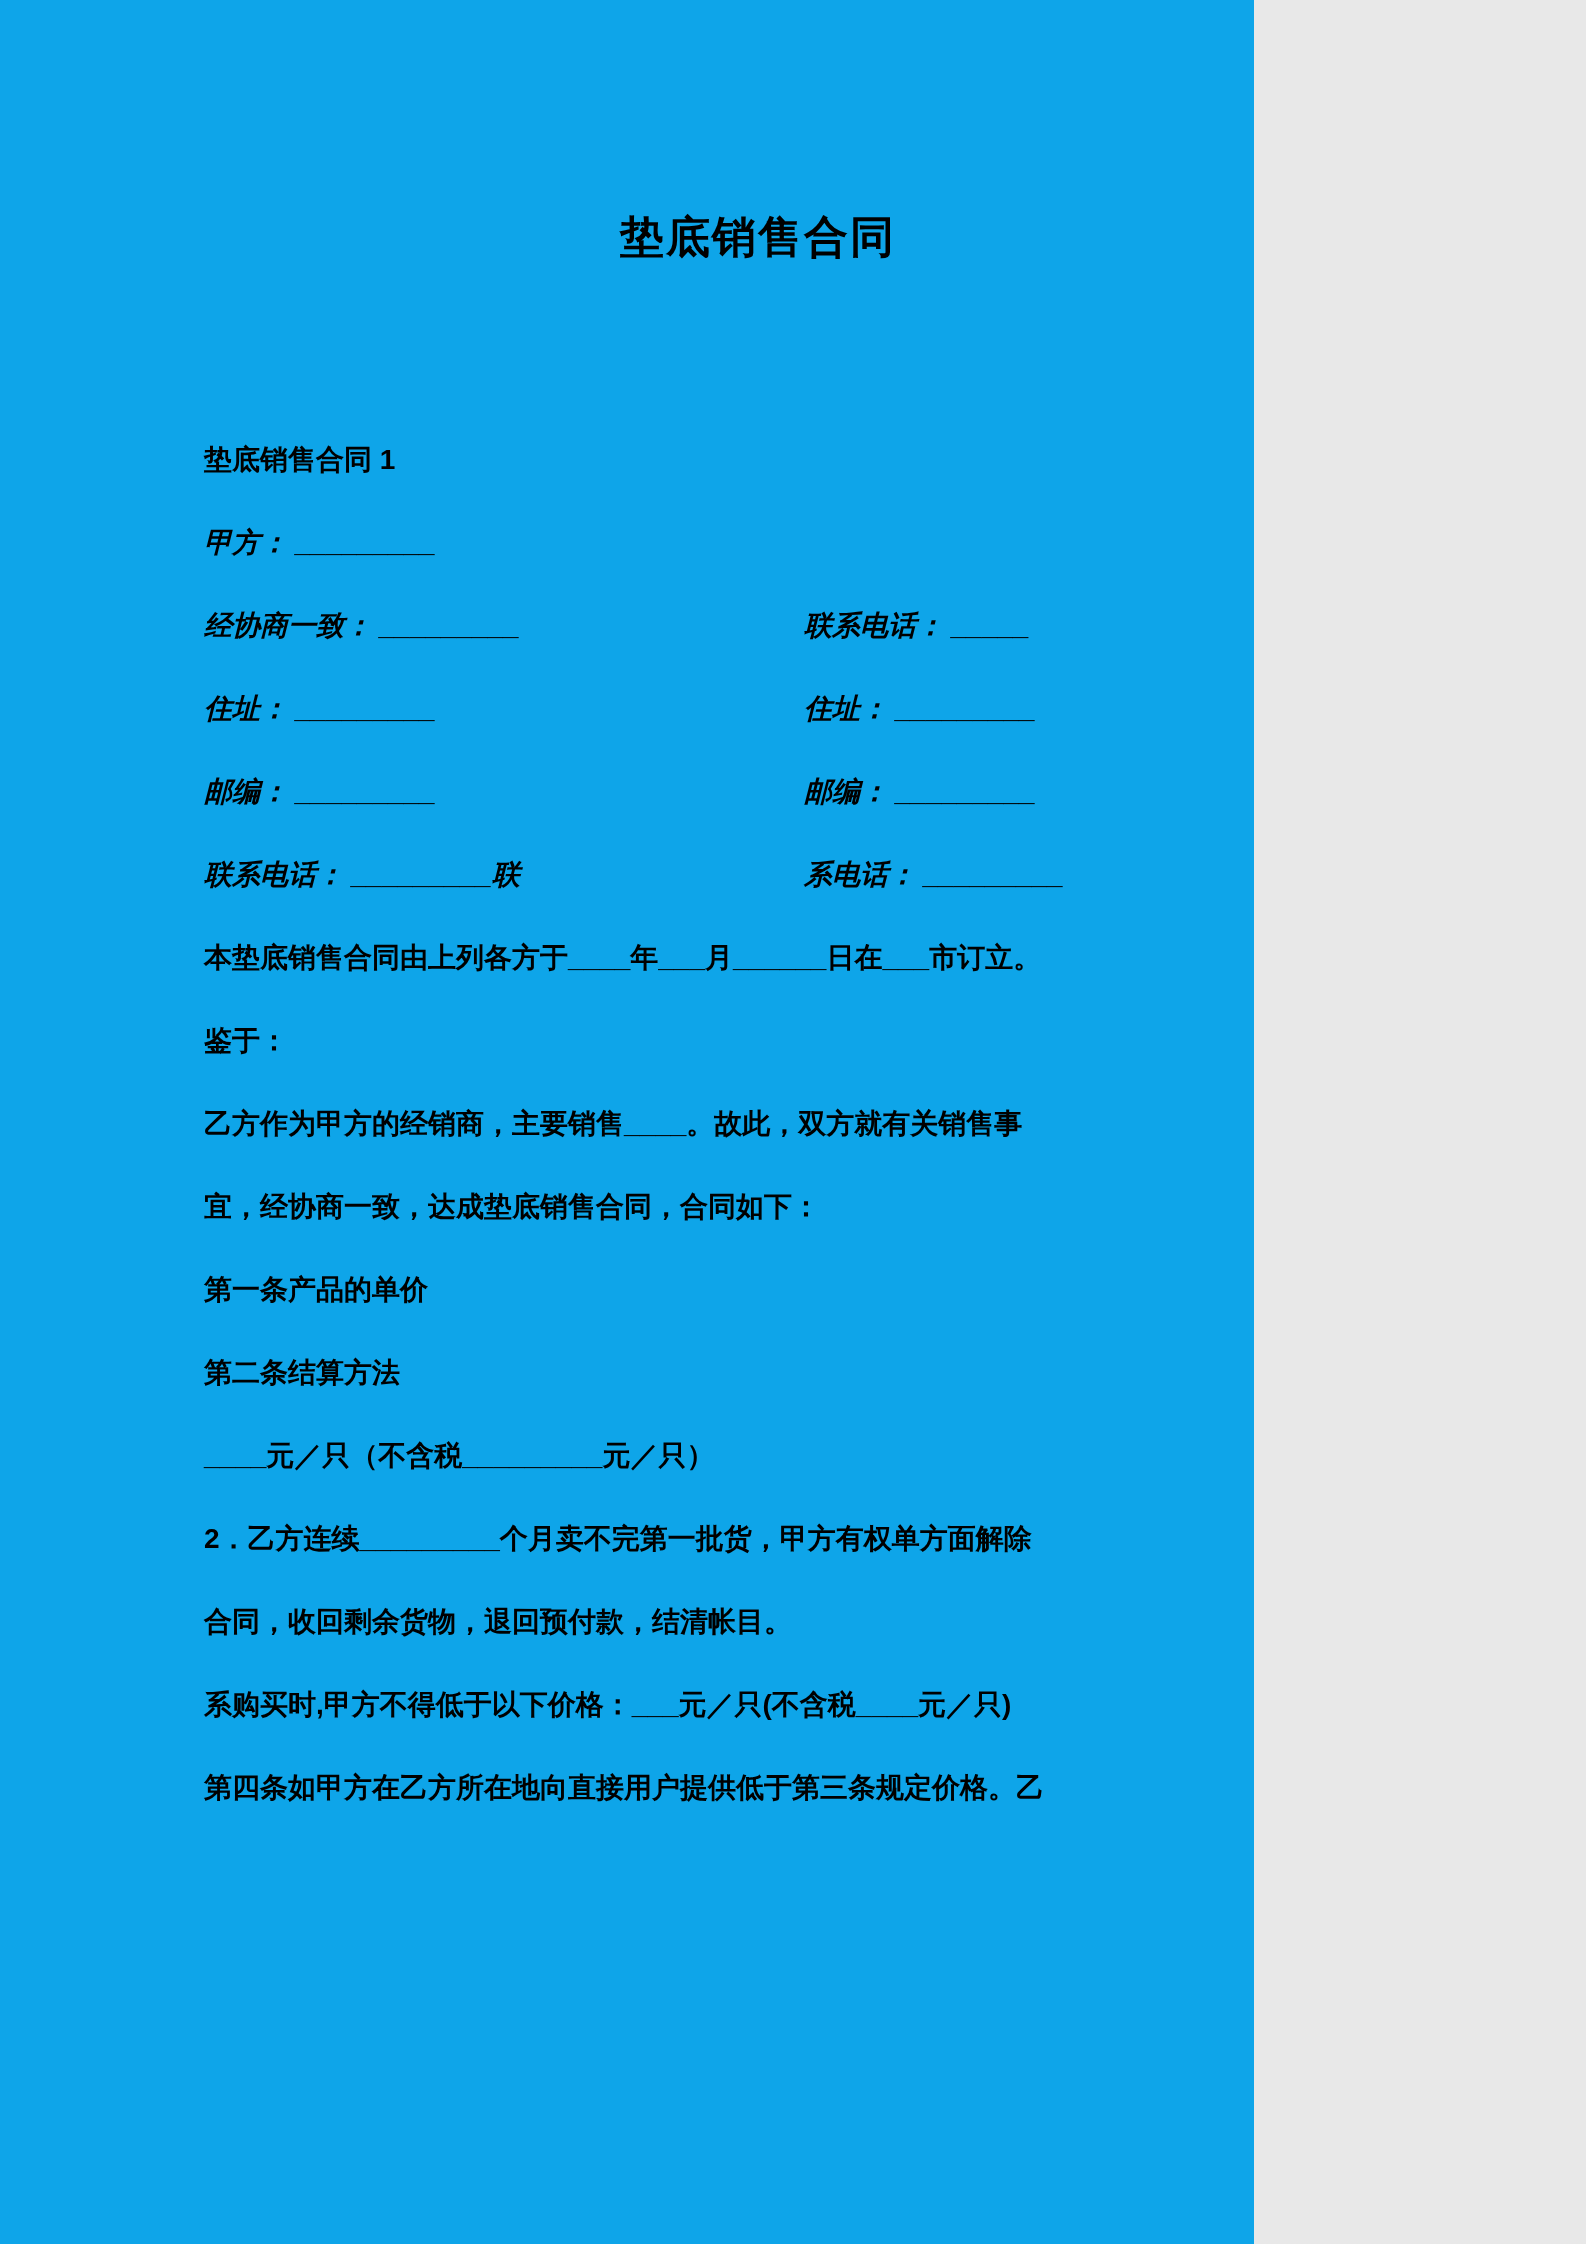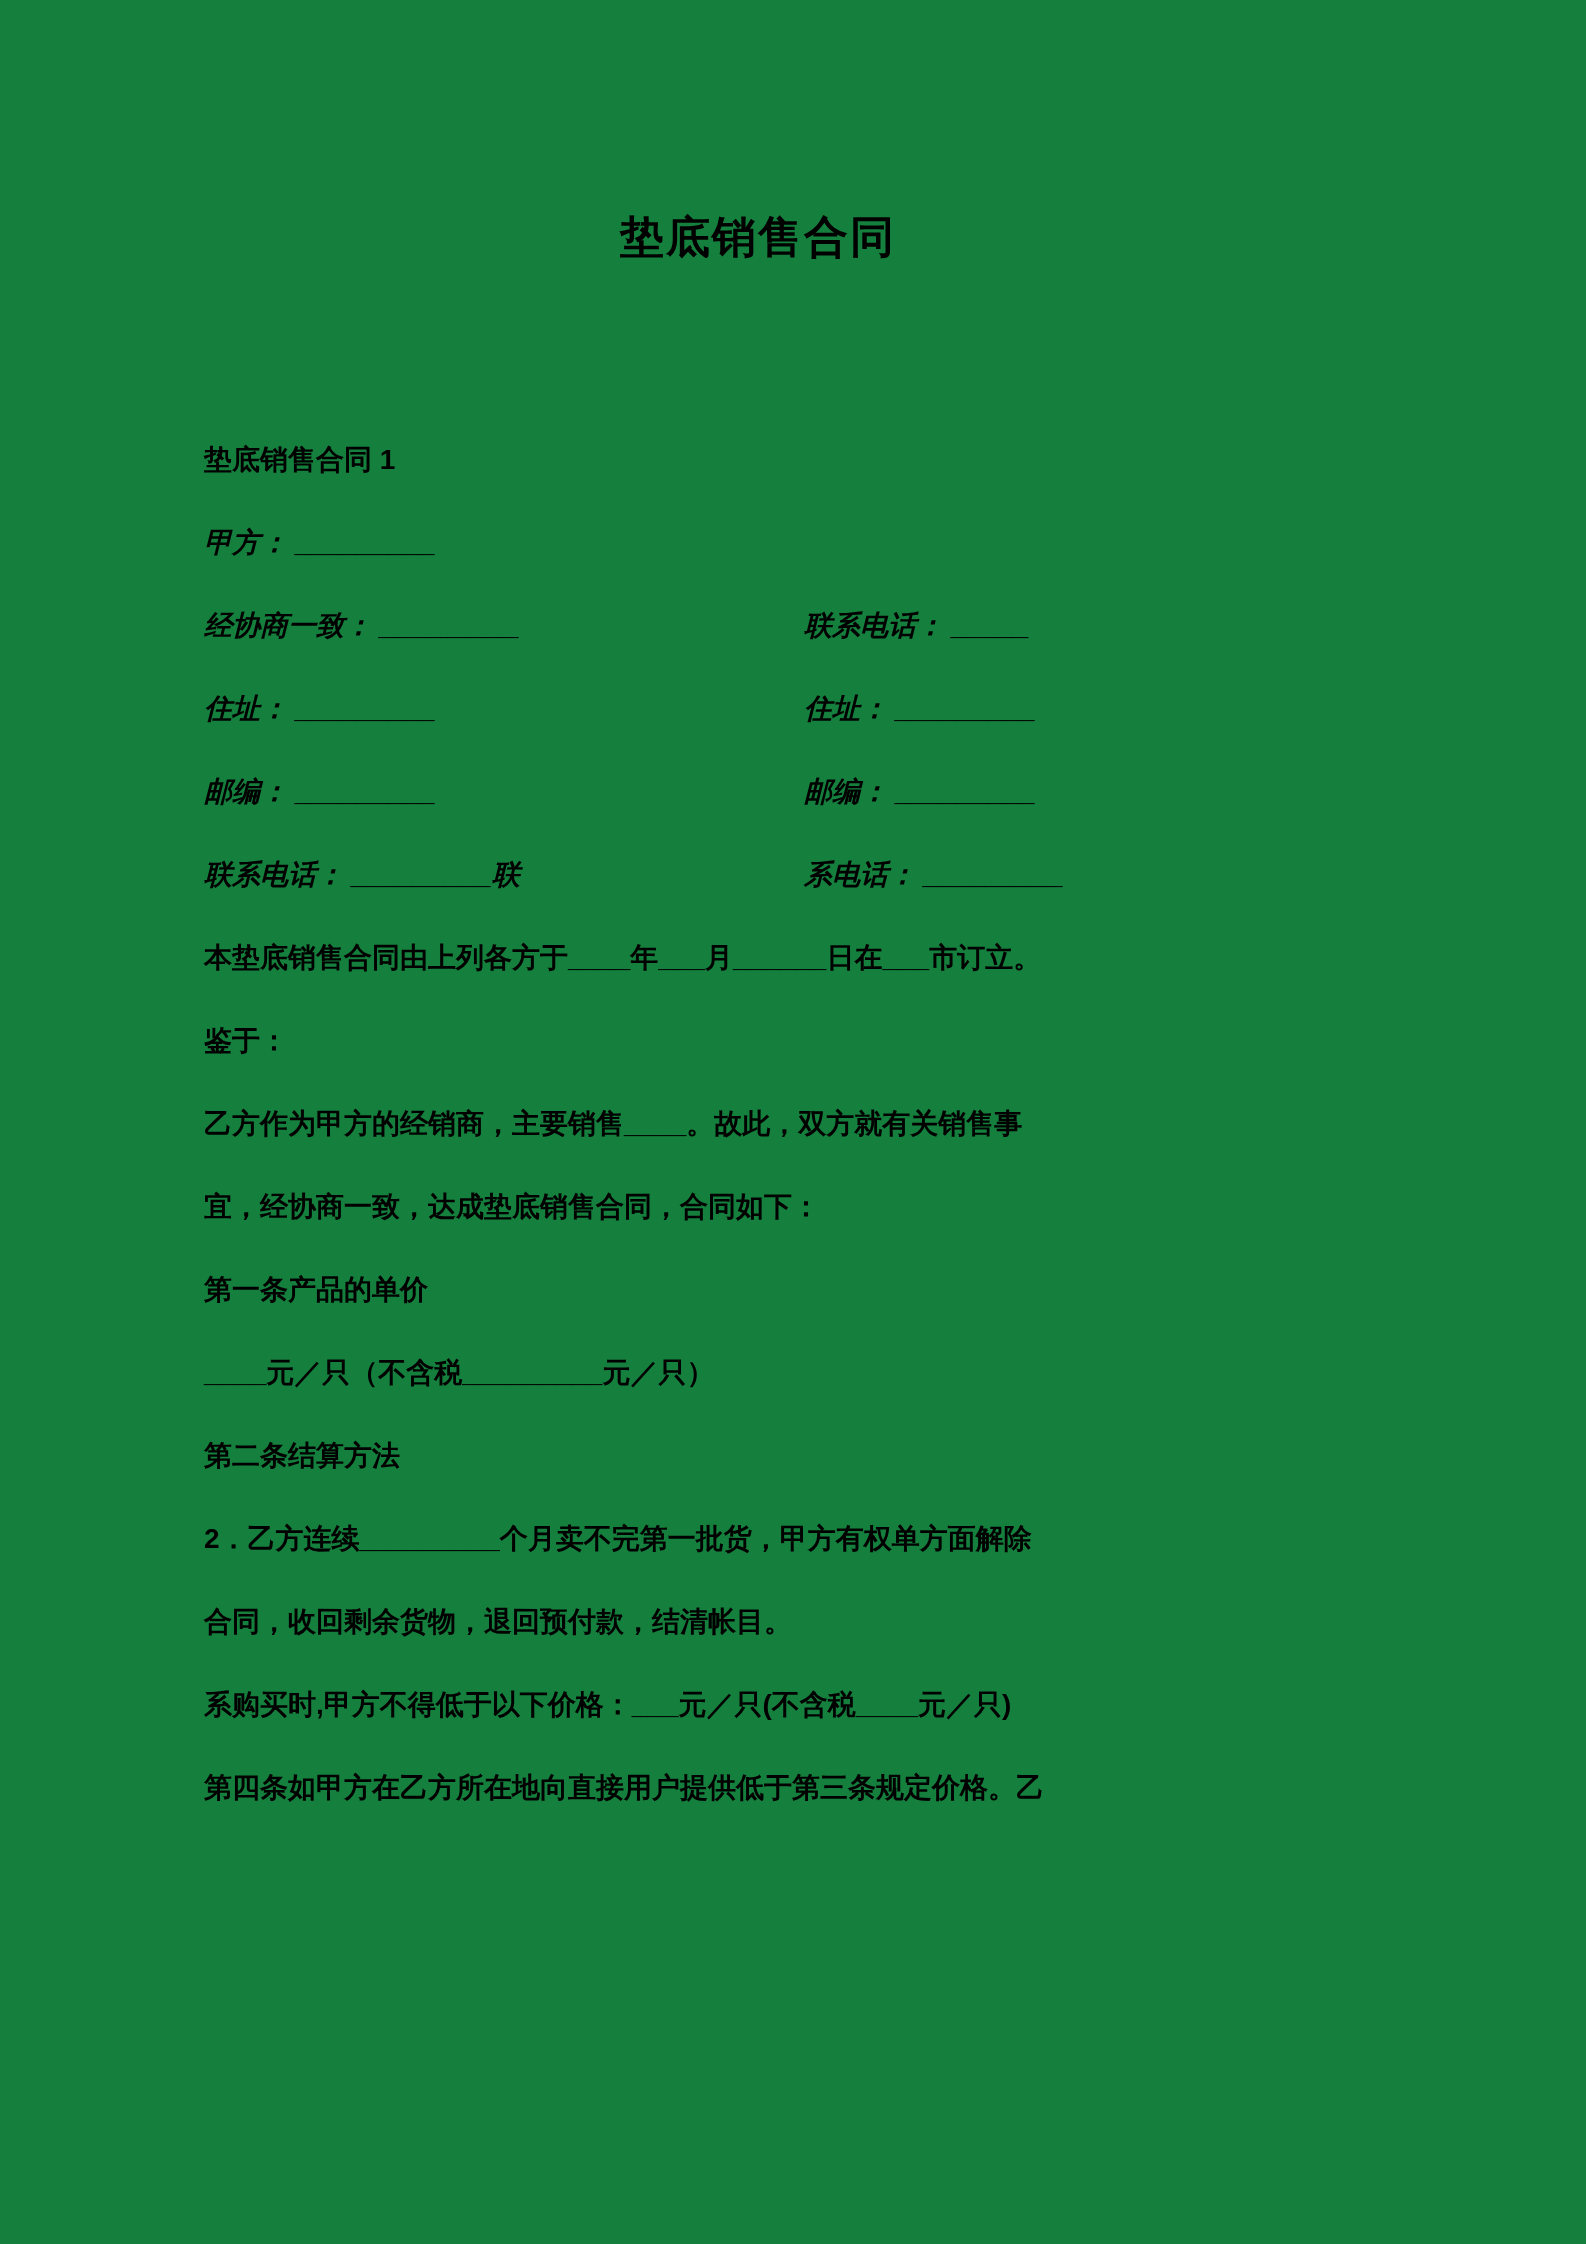--- a/index.html
+++ b/index.html
@@ -1,20 +1,20 @@
 <!DOCTYPE html>
 <html><head>
 <meta charset="utf-8">
 <style>
   html, body { margin: 0; padding: 0; background: #e8e8e8; }
   .page {
     position: relative;
-    width: 1586px;
+    width: 1254px;
     height: 2244px;
-    background: #15803d;
+    background: #0ea5e9;
     font-family: "Liberation Sans", sans-serif;
     font-weight: bold;
     color: #000000;
     overflow: hidden;
   }
   .doc-title {
     position: absolute;
     top: 205px;
     left: 208px;
     width: 1100px;
@@ -74,21 +74,21 @@
     <div class="party-row">
       <span>联系电话： _________联</span>
       <span>系电话： _________</span>
     </div>
 
     <div class="line">本垫底销售合同由上列各方于____年___月______日在___市订立。</div>
     <div class="line">鉴于：</div>
     <div class="line">乙方作为甲方的经销商，主要销售____。故此，双方就有关销售事</div>
     <div class="line">宜，经协商一致，达成垫底销售合同，合同如下：</div>
     <div class="line">第一条产品的单价</div>
+    <div class="line">第二条结算方法</div>
     <div class="line">____元／只（不含税_________元／只）</div>
-    <div class="line">第二条结算方法</div>
     <div class="line">2．乙方连续_________个月卖不完第一批货，甲方有权单方面解除</div>
     <div class="line">合同，收回剩余货物，退回预付款，结清帐目。</div>
     <div class="line">系购买时,甲方不得低于以下价格：___元／只(不含税____元／只)</div>
     <div class="line">第四条如甲方在乙方所在地向直接用户提供低于第三条规定价格。乙</div>
 
   </div>
 </div>
 
 </body></html>

